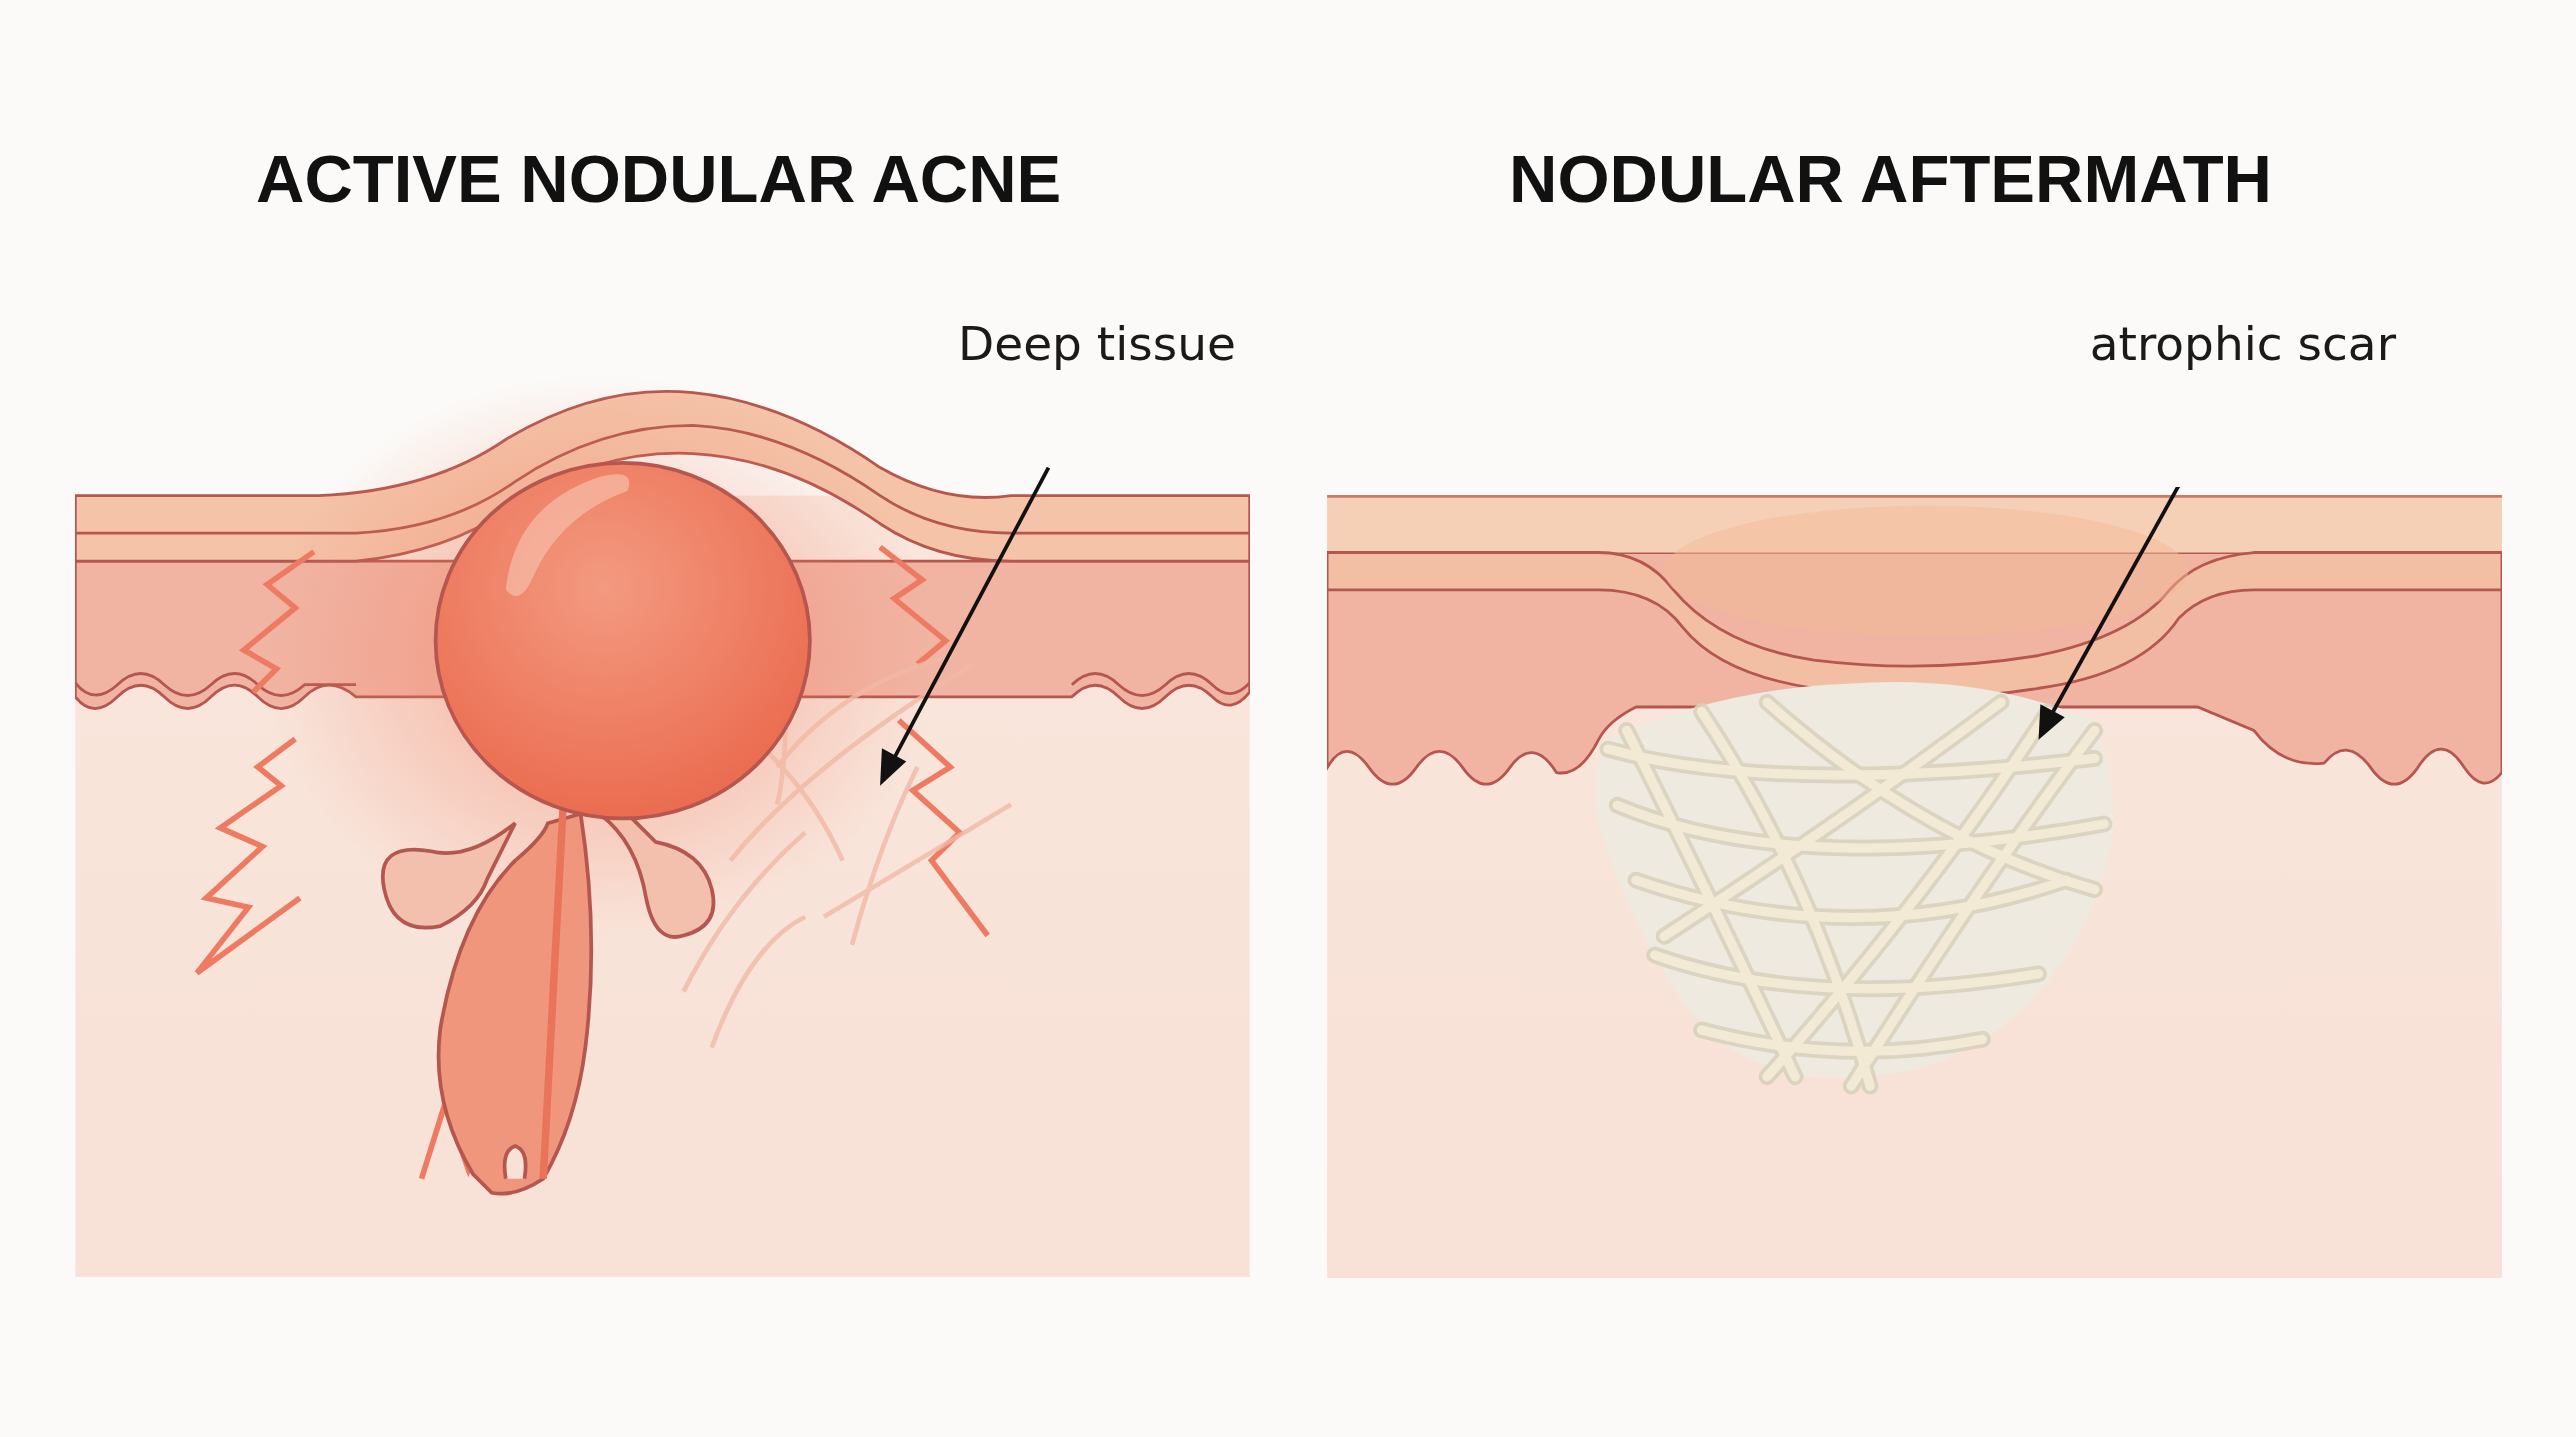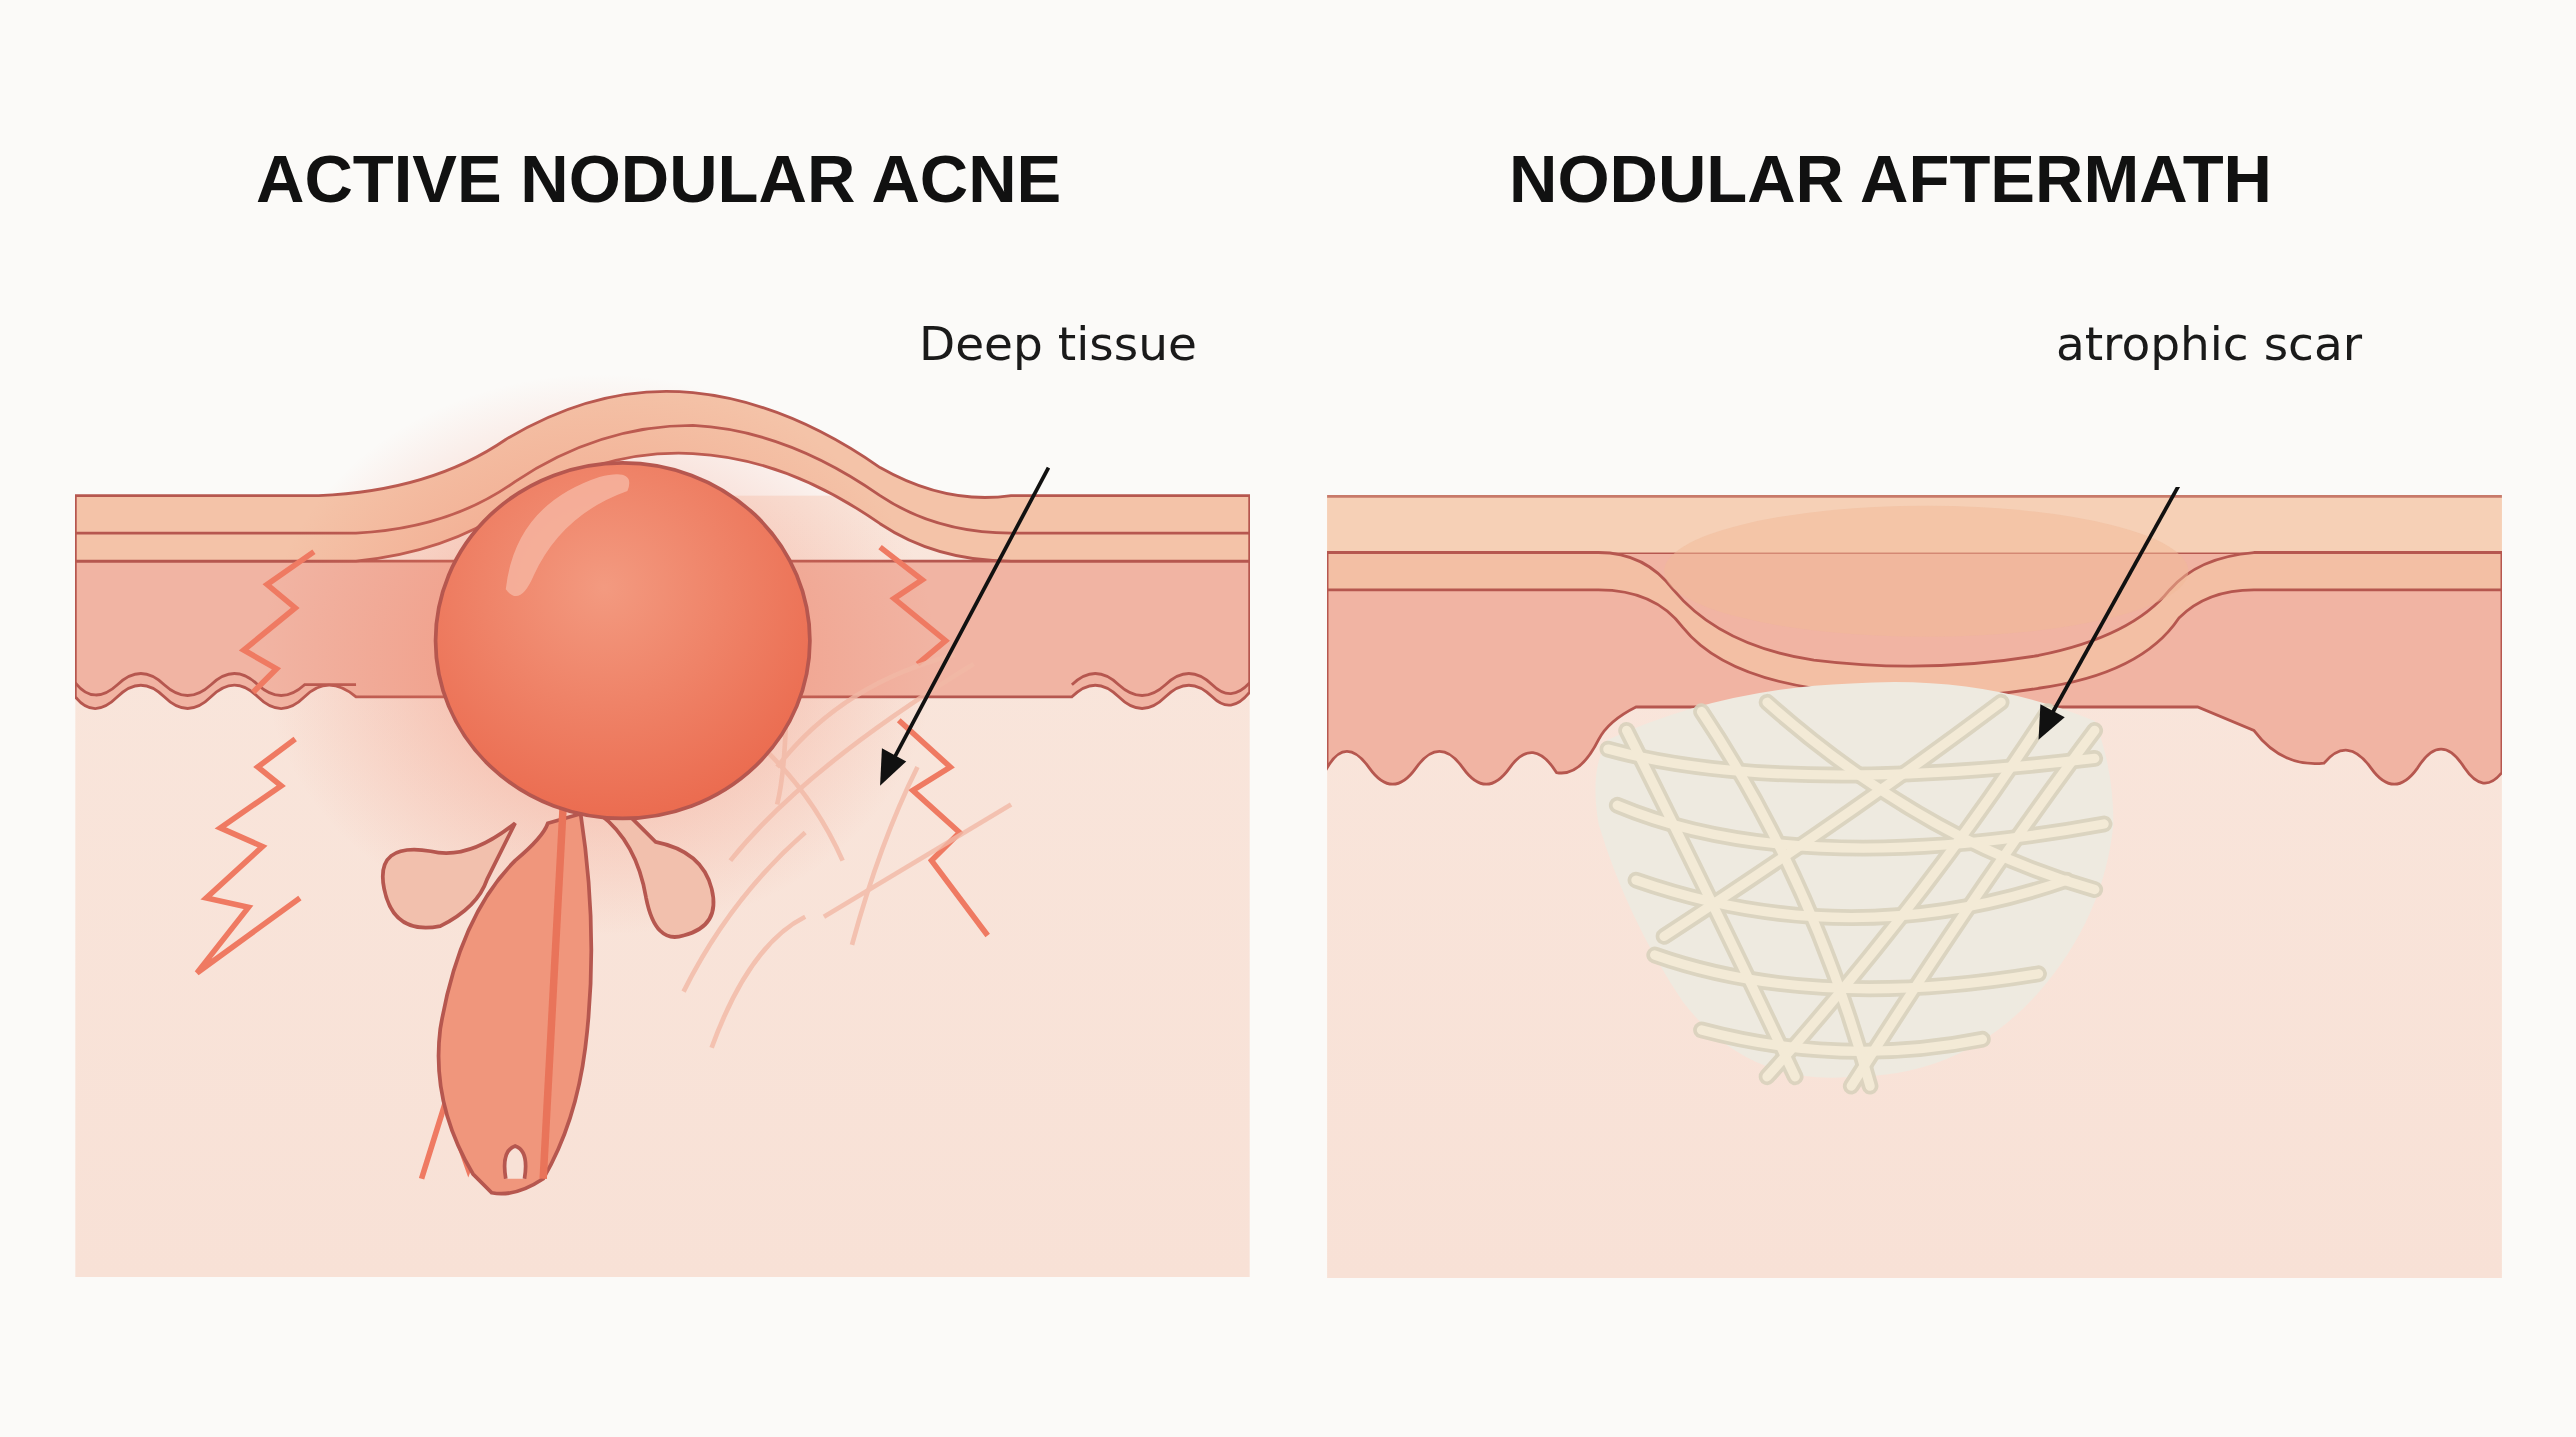--- a/index.html
+++ b/index.html
@@ -9,21 +9,21 @@
     position: relative; overflow: hidden;
     font-family: "Liberation Sans", sans-serif;
   }
   .title {
     position: absolute; top: 140px;
     font-family: "Liberation Sans", sans-serif;
     font-weight: 700; font-size: 67px; color: #111;
     letter-spacing: 0px; white-space: nowrap;
   }
   .label {
-    position: absolute; text-align: center;
+    position: absolute; text-align: right;
     font-family: "DejaVu Sans", sans-serif;
     font-size: 47px; line-height: 60px; color: #1a1a1a;
     white-space: nowrap;
   }
   .panel { position: absolute; top: 487px; height: 786px; }
   svg { display: block; }
 </style>
 </head>
 <body>
 

